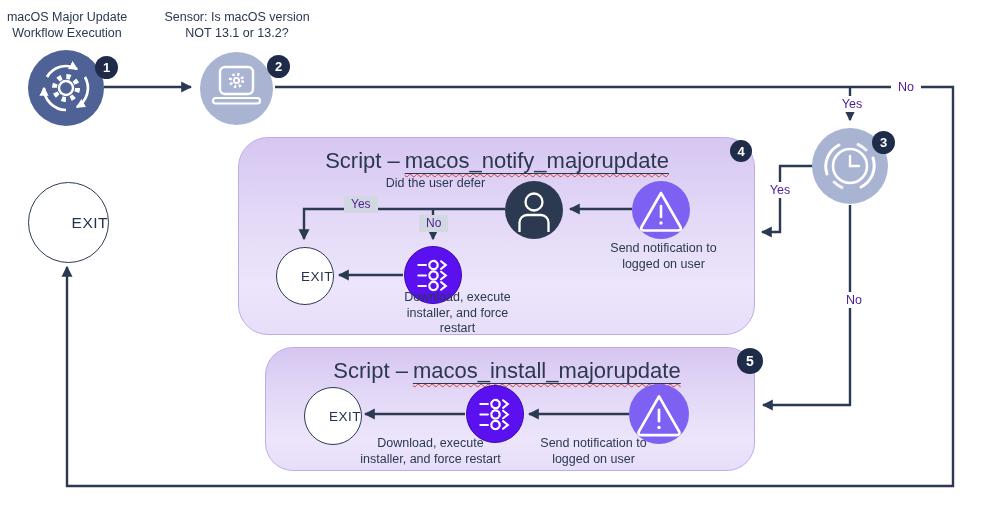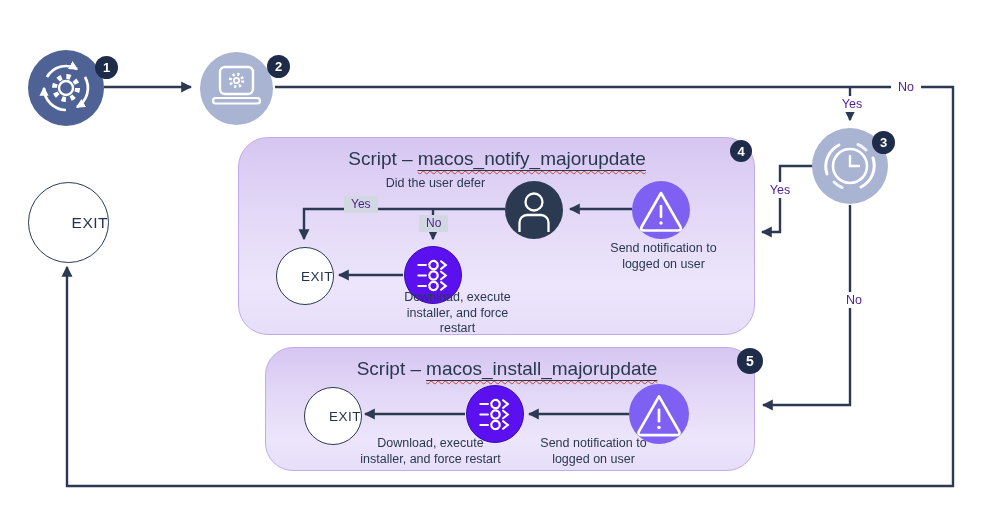--- a/index.html
+++ b/index.html
@@ -16,21 +16,21 @@
     position:absolute;border-radius:50%;background:#1F2C49;color:#fff;
     display:flex;align-items:center;justify-content:center;
     font-size:13px;font-weight:bold;z-index:6;
   }
   .script-box{
     position:absolute;border-radius:30px;z-index:1;
     background:linear-gradient(180deg,#d6c6f1 0%,#e3d8f7 38%,#ece5fb 75%,#e7defa 100%);
     border:1px solid #bfaceb;
   }
   .box-title{
-    position:absolute;z-index:5;font-size:19px;text-align:center;color:#2A3850;
+    position:absolute;z-index:5;font-size:22px;text-align:center;color:#2A3850;
     white-space:nowrap;
   }
   .box-title .prefix{margin-right:5px;}
   .squiggle{text-decoration:underline wavy #d93a2e;text-underline-offset:5px;text-decoration-thickness:1px;}
   .squiggle .solid{text-decoration:underline;text-decoration-thickness:1px;}
   .exit-node{
     position:absolute;background:#fff;border:1.7px solid #2B3A52;border-radius:50%;
     display:flex;align-items:center;justify-content:flex-end;z-index:5;
     font-size:13.5px;letter-spacing:.5px;color:#24324E;
   }
@@ -67,33 +67,41 @@
       <path d="M850,205 V405 H763" marker-end="url(#ah)"></path>
       <path d="M632,209 H570" marker-end="url(#ah)"></path>
       <path d="M505,209 H304 V239" marker-end="url(#ah)"></path>
       <path d="M433,210 V239" marker-end="url(#ah)"></path>
       <path d="M403,275 H339" marker-end="url(#ah)"></path>
       <path d="M629,414 H529" marker-end="url(#ah)"></path>
       <path d="M465,414 H365" marker-end="url(#ah)"></path>
     </g>
   </svg>
 
+  <div class="abs lbl" style="left:2px;top:10px;width:130px;z-index:5;">
+    <span>macOS Major Update</span>
+    <span>Workflow Execution</span>
+  </div>
   <div class="node-circle icon-wrap" style="left:28px;top:50px;width:76px;height:76px;background:#4E6296;">
     <svg width="76" height="76" viewBox="0 0 76 76" fill="none" stroke="#fff">
       <circle cx="38" cy="38" r="11.5" stroke-width="5" stroke-dasharray="4.2 4.83"></circle>
       <circle cx="38" cy="38" r="7" stroke-width="2.4"></circle>
       <path d="M19,27 A22 22 0 0 1 49 19" stroke-width="2.7" marker-end="url(#wah)"></path>
       <path d="M57,27 A22 22 0 0 1 49 57" stroke-width="2.7" marker-end="url(#wah)"></path>
       <path d="M38,60 A22 22 0 0 1 16 38" stroke-width="2.7" marker-end="url(#wah)"></path>
     </svg>
   </div>
   <div class="badge" style="left:95px;top:56px;width:23px;height:23px;">
       <span>1</span>
     </div>
 
+  <div class="abs lbl" style="left:162px;top:10px;width:150px;z-index:5;">
+    <span>Sensor: Is macOS version</span>
+    <span>NOT 13.1 or 13.2?</span>
+  </div>
   <div class="node-circle icon-wrap" style="left:200px;top:52px;width:73px;height:73px;background:#A9B4D3;">
     <svg width="73" height="73" viewBox="0 0 73 73" fill="none" stroke="#fff">
       <rect x="20" y="15" width="33" height="27" rx="5" stroke-width="2.4"></rect>
       <circle cx="36.5" cy="28.5" r="6.2" stroke-width="3" stroke-dasharray="2.2 2.67"></circle>
       <circle cx="36.5" cy="28.5" r="2.6" stroke-width="1.8"></circle>
       <rect x="13" y="46" width="47" height="5.5" rx="2.75" stroke-width="2.2"></rect>
     </svg>
   </div>
   <div class="badge" style="left:267px;top:55px;width:23px;height:23px;">
       <span>2</span>

